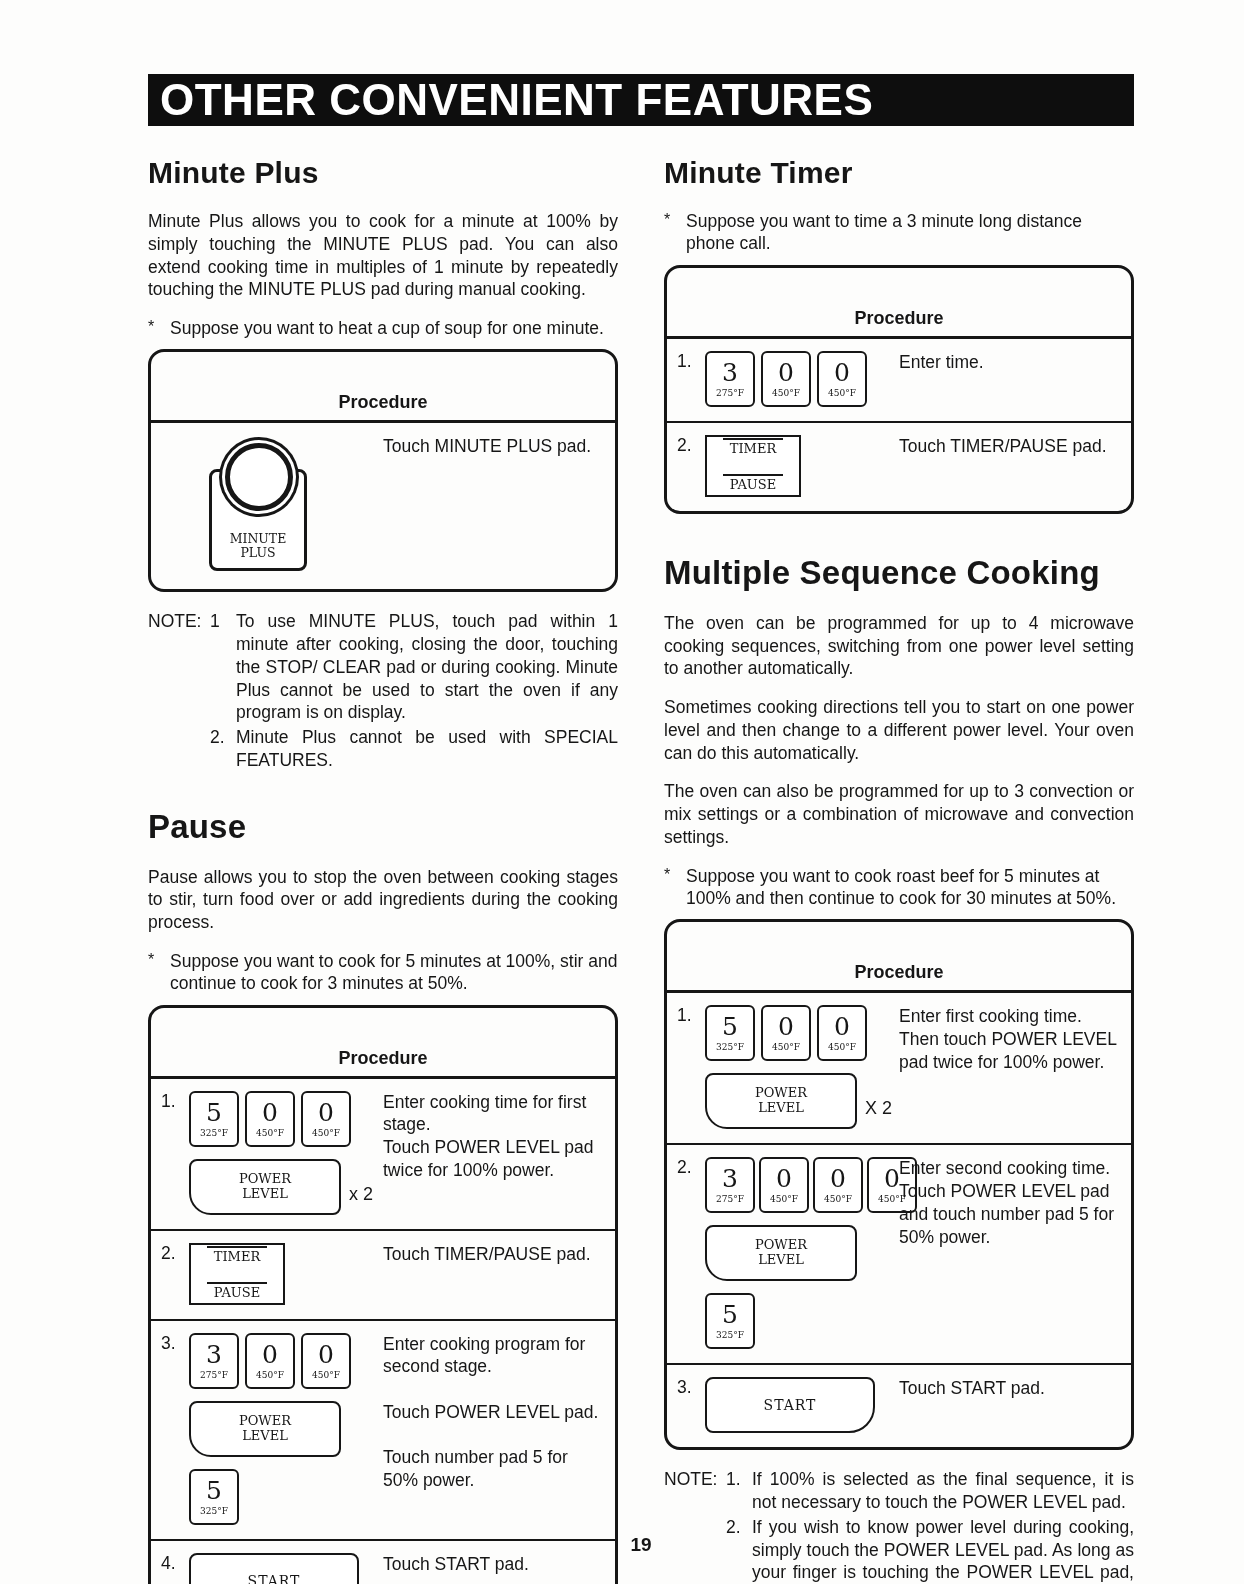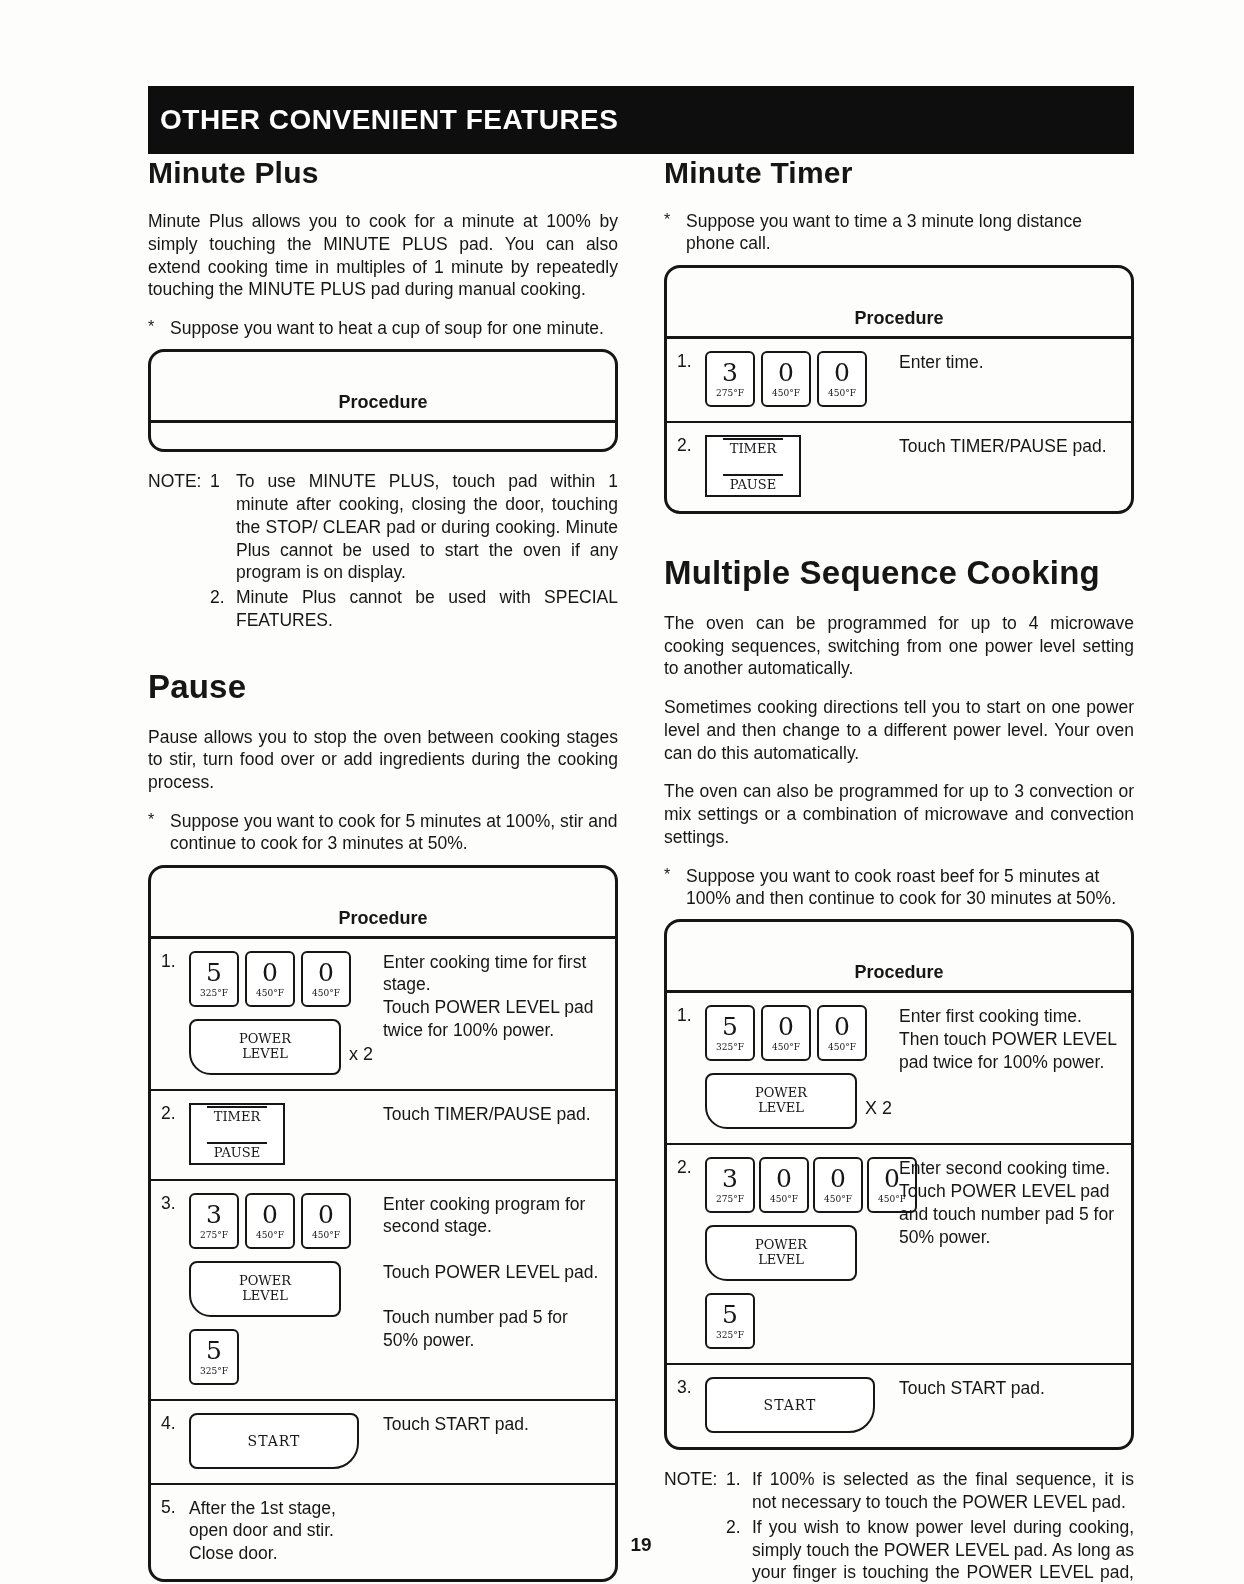--- a/index.html
+++ b/index.html
@@ -2,24 +2,24 @@
 <html><head>
 <meta charset="utf-8">
 <style>
   html,body { margin:0; padding:0; background:#e8e8e6; }
   .sheet {
     position:relative; width:1244px; height:1584px; background:#fdfdfc;
     font-family:"Liberation Sans", sans-serif; color:#161616; margin:0 auto;
     overflow:hidden;
   }
   .header-bar {
-    position:absolute; left:148px; top:74px; width:986px; height:68px;
+    position:absolute; left:148px; top:74px; width:986px; height:52px;
     background:#0e0e0e; color:#fff; display:flex; align-items:center;
-    font-size:28px; font-weight:bold; letter-spacing:0.5px;
-    padding-left:12px; box-sizing:border-box;margin-top:12px;
+    font-size:44px; font-weight:bold; letter-spacing:0.5px;
+    padding-left:12px; box-sizing:border-box;
   }
   .columns {
     position:absolute; left:148px; top:142px; width:986px;
     display:flex; gap:46px;
   }
   .col { width:470px; }
 
   h2.section-title { font-size:30px; margin:14px 0 20px; letter-spacing:0.2px; }
   h2.big { font-size:33px; }
   p.body-text {
@@ -124,20 +124,32 @@
       <p class="body-text">Minute Plus allows you to cook for a minute at 100% by simply touching the MINUTE PLUS pad. You can also extend cooking time in multiples of 1 minute by repeatedly touching the MINUTE PLUS pad during manual cooking.</p>
 
       <div class="bullet">
         <span class="star">*</span>
         <span>Suppose you want to heat a cup of soup for one minute.</span>
       </div>
 
       <div class="proc">
         <div class="proc-title">Procedure</div>
         <div class="proc-row">
+          <div class="rpads">
+            <div class="mp-icon">
+              <div class="mp-pad">
+                <div class="mp-label">
+                  <span>MINUTE</span><br>
+                  <span>PLUS</span>
+                </div>
+              </div>
+              <div class="mp-ring"></div>
+            </div>
+          </div>
+          <div class="rtext">Touch MINUTE PLUS pad.</div>
         </div>
       </div>
 
       <div class="note">
         <span class="note-label">NOTE:</span>
         <div class="note-items">
           <div class="note-item">
             <span class="note-num">1</span>
             <span class="note-text">To use MINUTE PLUS, touch pad within 1 minute after cooking, closing the door, touching the STOP/ CLEAR pad or during cooking. Minute Plus cannot be used to start the oven if any program is on display.</span>
           </div>

